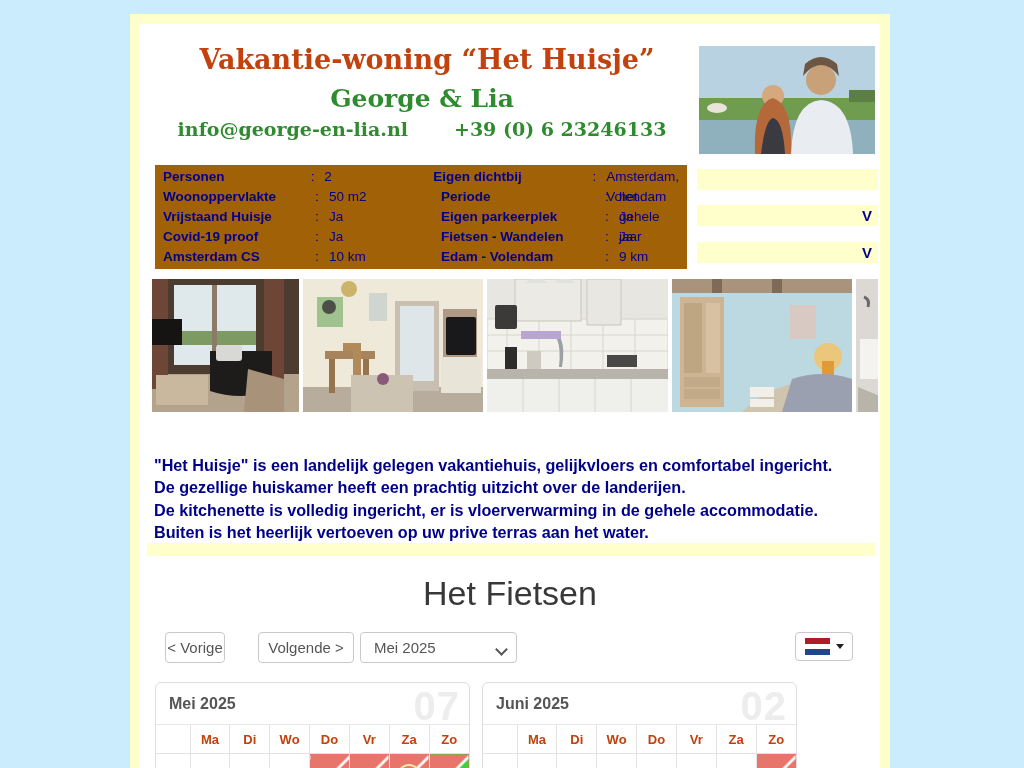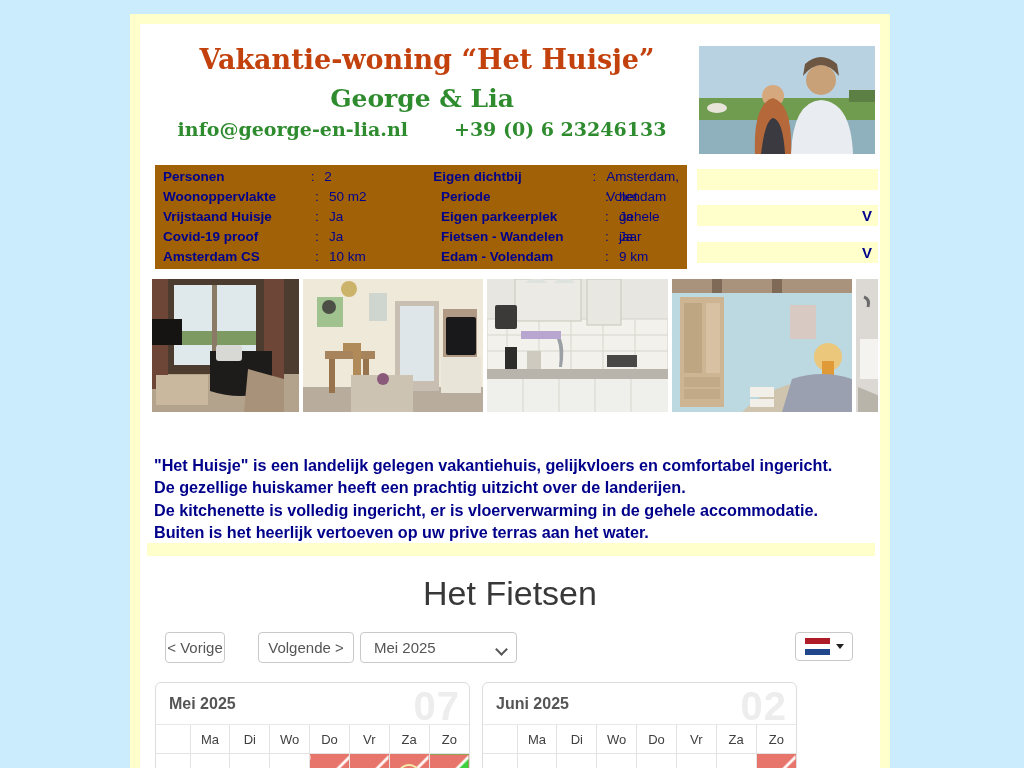--- a/index.html
+++ b/index.html
@@ -92,21 +92,21 @@
     position:absolute;top:658px;width:315px;height:240px;background:#fff;
     border:1px solid #ddd;border-radius:6px;box-sizing:border-box;overflow:hidden;
   }
   .cal-left{left:13px;} .cal-right{left:340px;}
   .cal-head{position:relative;height:41px;border-bottom:1px solid #e8e8e8;}
   .cal-title{position:absolute;left:13px;top:12px;font-size:16px;font-weight:bold;color:#555;}
   .cal-watermark{position:absolute;right:9px;top:1px;font-size:40px;font-weight:bold;color:#ededed;letter-spacing:1px;}
   table.cal-table{border-collapse:collapse;width:100%;table-layout:fixed;}
   .cal-table col.wk{width:34px;}
   .cal-table th{
-    height:26px;font-size:13px;font-weight:normal;color:#404040;text-align:center;
+    height:26px;font-size:13px;font-weight:bold;color:#c2410c;text-align:center;
     border:1px solid #e3e3e3;border-top:none;background:#fff;
   }
   .cal-table td{
     height:42px;border:1px solid #e3e3e3;text-align:center;vertical-align:middle;
     font-size:14px;position:relative;background:#fff;
   }
   .cal-table th:first-child,.cal-table td:first-child{border-left:none;}
   .cal-table th:last-child,.cal-table td:last-child{border-right:none;}
   td.weeknum{font-size:13px;font-weight:bold;color:#666;}
   td.day{color:#333;cursor:pointer;}

